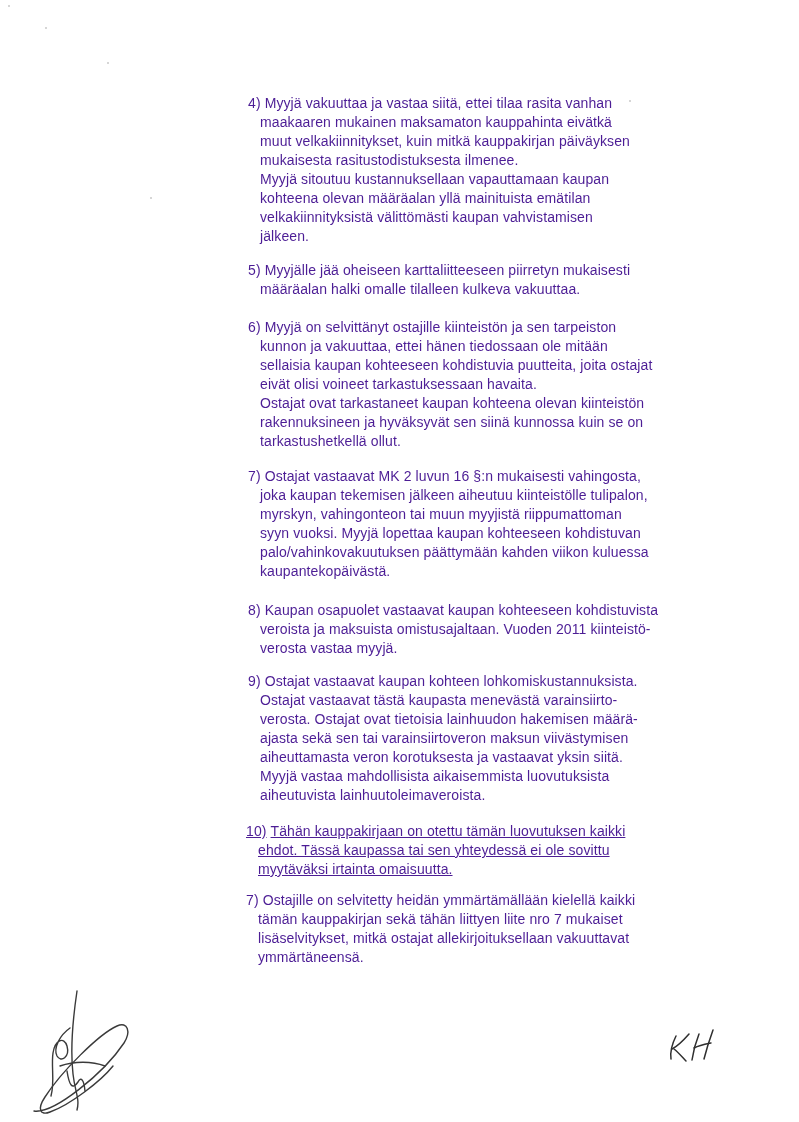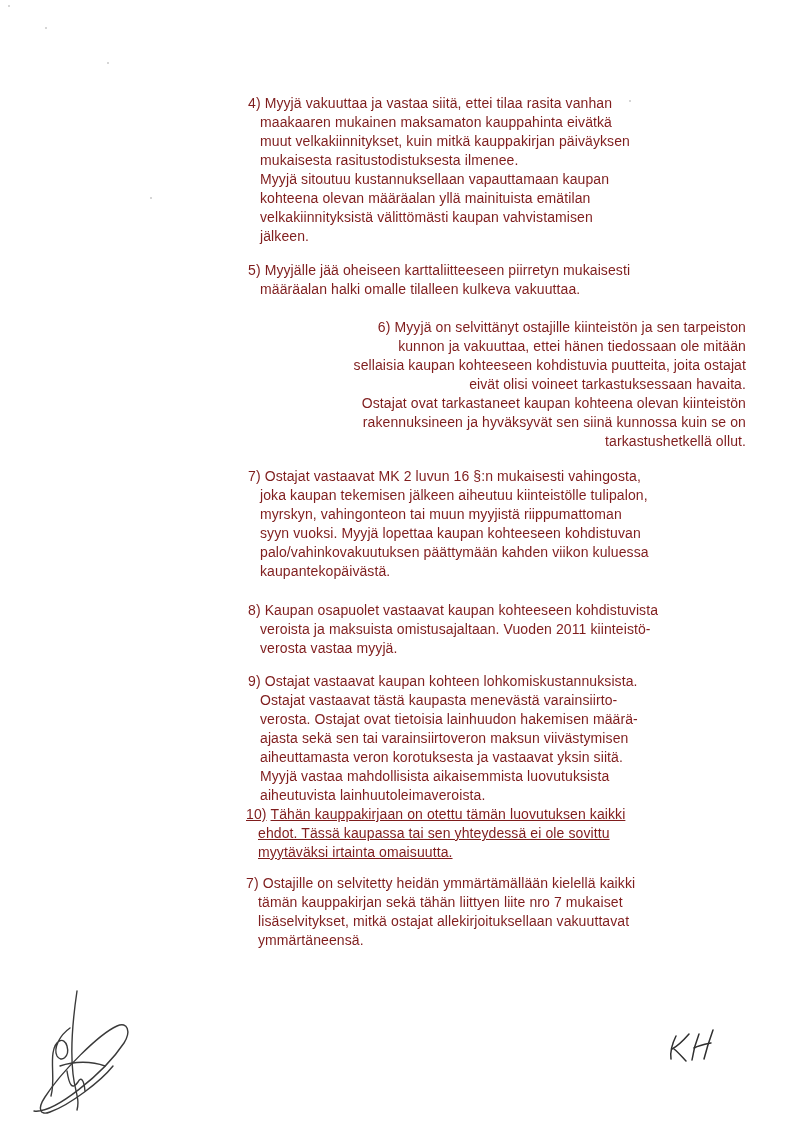--- a/index.html
+++ b/index.html
@@ -7,21 +7,21 @@
     padding: 0;
     background: #ffffff;
   }
   .page {
     position: relative;
     width: 799px;
     height: 1122px;
     background: #ffffff;
     overflow: hidden;
     font-family: "Liberation Sans", "DejaVu Sans", sans-serif;
-    color: #7f1d1d;
+    color: #4c1d95;
   }
   .content {
     position: absolute;
     left: 246px;
     top: 94px;
     width: 500px;
   }
   .clause {
     font-size: 14px;
     line-height: 19px;
@@ -32,24 +32,24 @@
   .clause .clause-num {
     white-space: pre;
     margin-right: 4px;
   }
   .clause .clause-body {
     white-space: pre-line;
   }
   .c4, .c5, .c6, .c7, .c8, .c9 { margin-left: 2px; }
   .c4  { margin-bottom: 15px; }
   .c5  { margin-bottom: 19px; }
-  .c6  { margin-bottom: 13px; text-align: right; }
+  .c6  { margin-bottom: 13px; }
   .c7  { margin-bottom: 20px; margin-top: 16px; }
   .c8  { margin-bottom: 14px; }
-  .c9  { }
+  .c9  { margin-bottom: 17px; }
   .c10 { margin-bottom: 12px; text-decoration: underline; }
   .c11 { margin-bottom: 0; }
 
   .signature-svg {
     position: absolute;
     left: 24px;
     top: 984px;
     width: 148px;
     height: 136px;
   }

